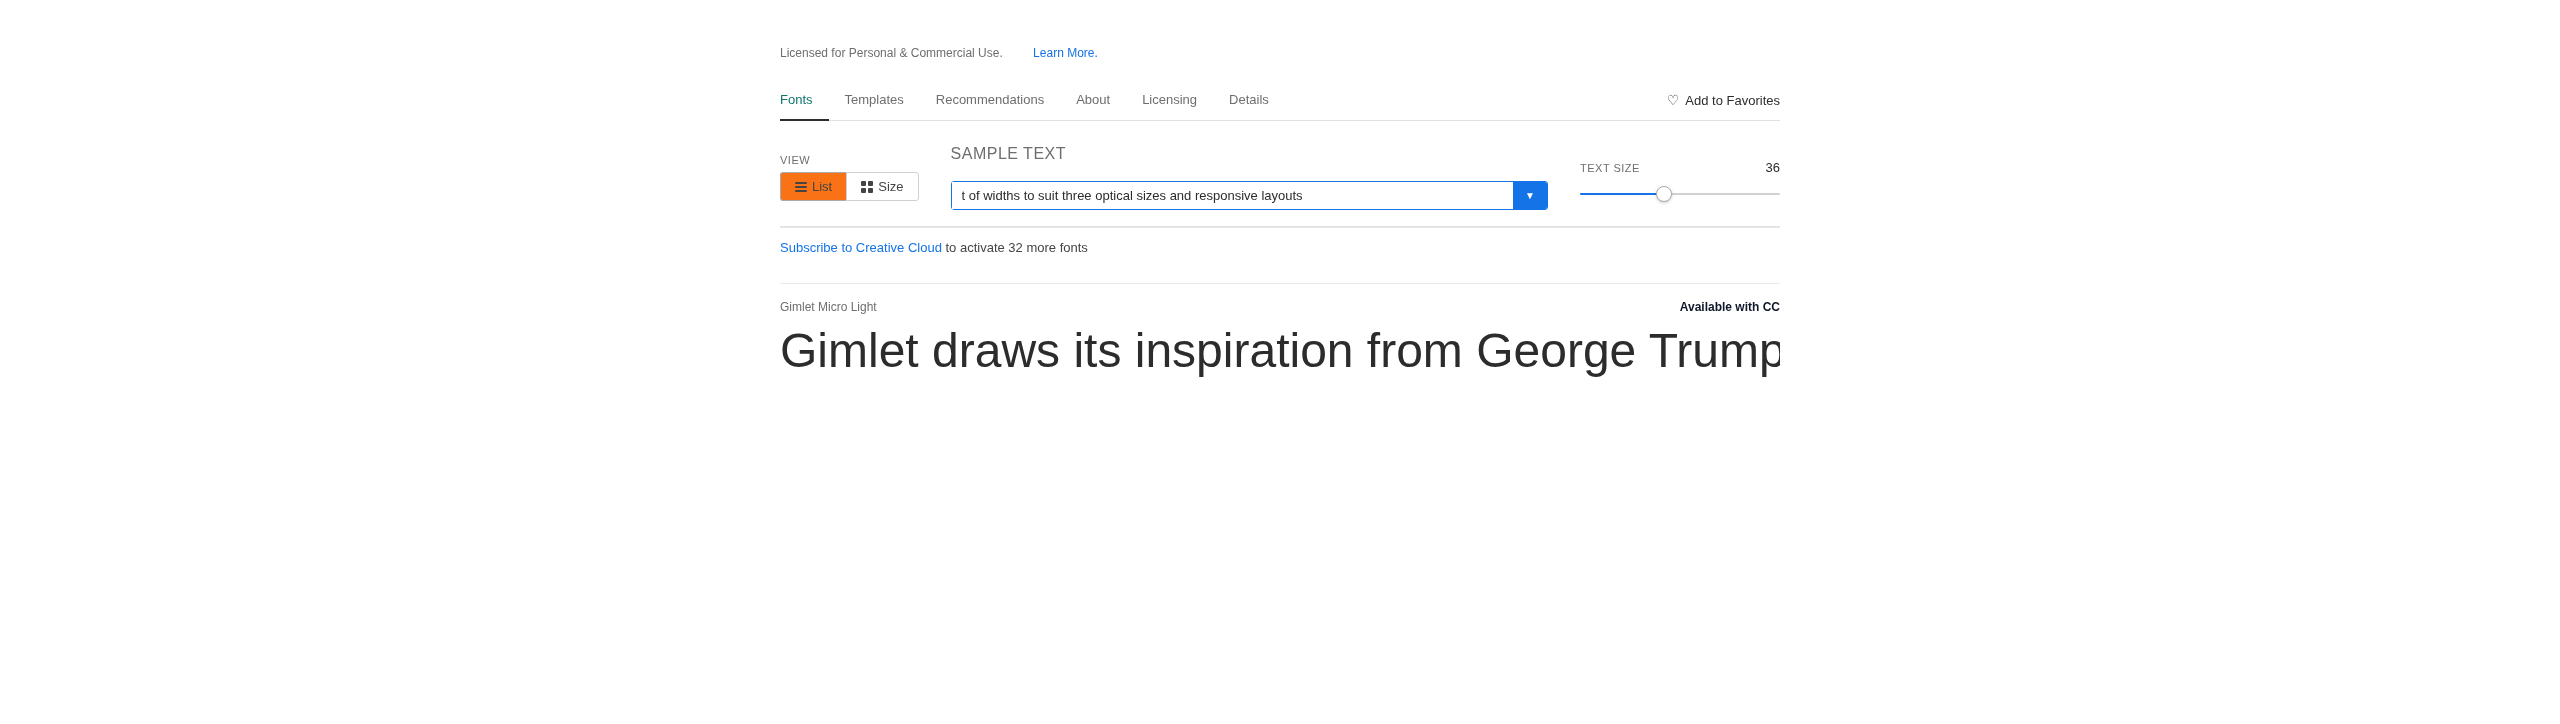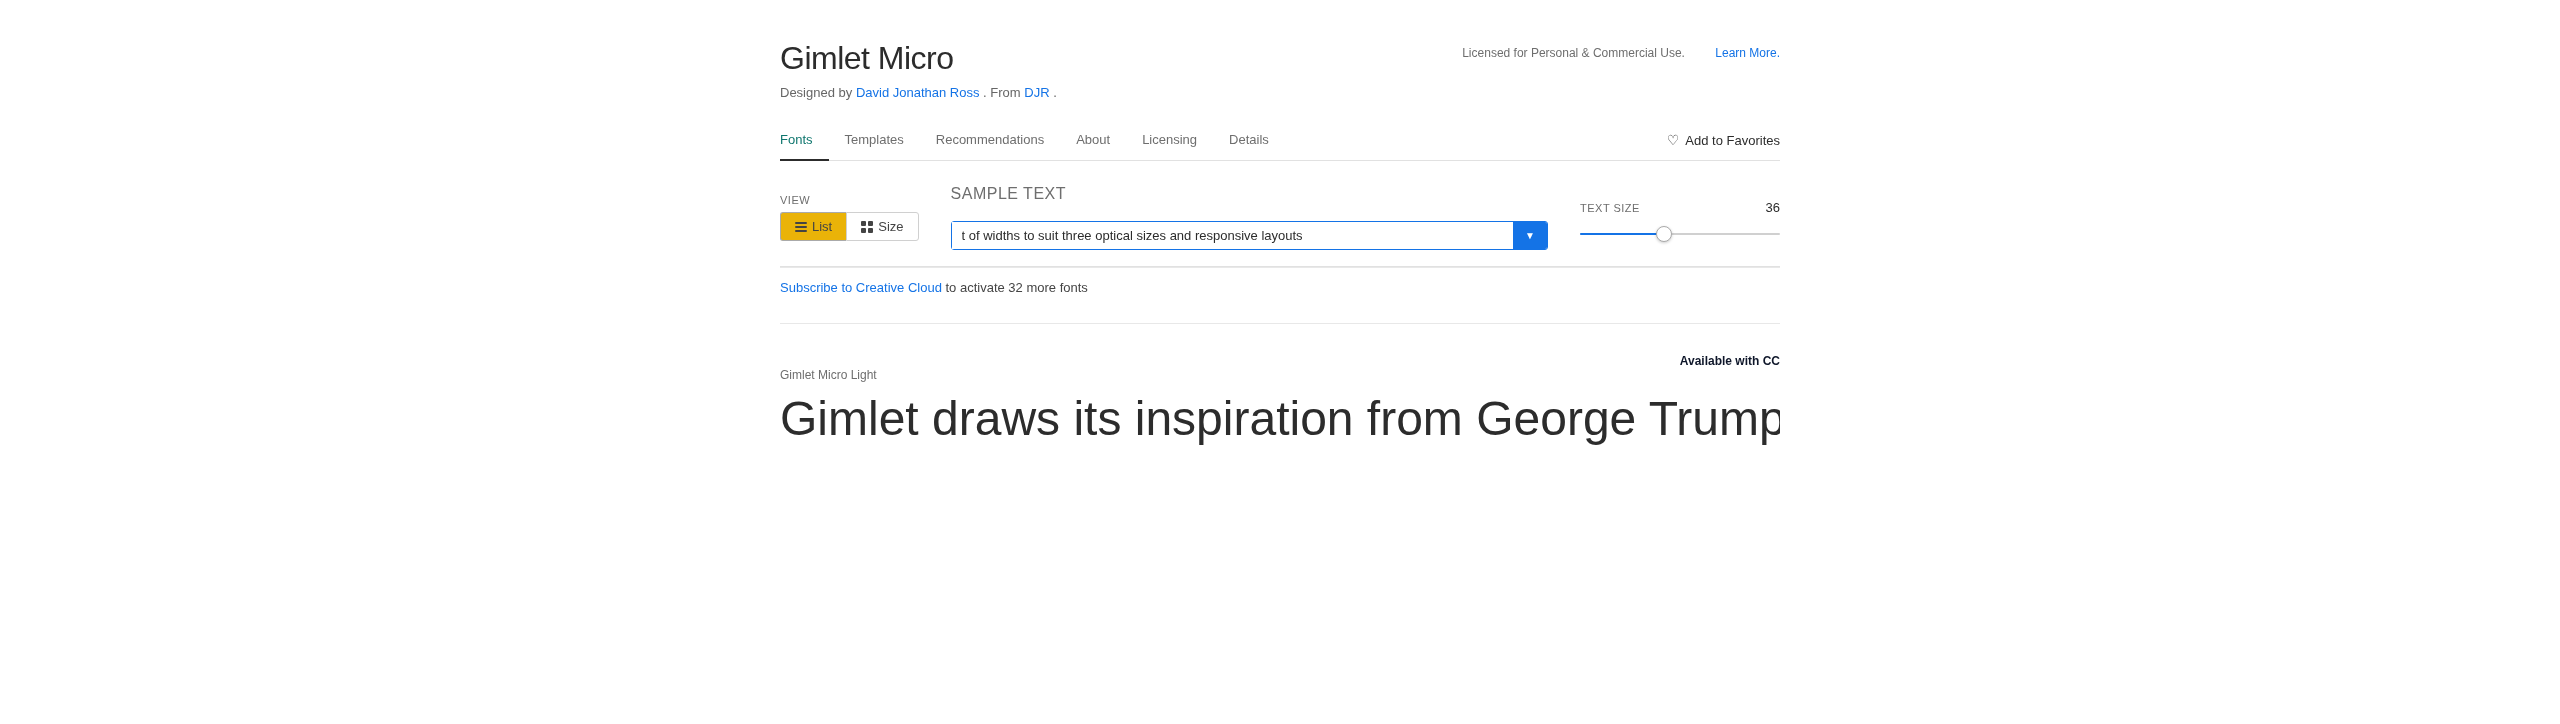--- a/index.html
+++ b/index.html
@@ -112,21 +112,21 @@
       gap: 5px;
       padding: 6px 14px;
       border: 1px solid #d0d0d0;
       background: #fff;
       font-size: 13px;
       color: #444;
       cursor: pointer;
       font-family: inherit;
     }
     .view-btn.active {
-      background: #eab308;
+      background: #f97316;
       border-color: #aaa;
     }
     .view-btn:first-child { border-radius: 3px 0 0 3px; border-right: none; }
     .view-btn:last-child { border-radius: 0 3px 3px 0; }
     .sample-text-group {
       flex: 1;
     }
     .sample-text-label {
       font-size: 16px;
       color: #6e6e6e;
@@ -227,21 +227,20 @@
     }
     .font-entry-header {
       display: flex;
       justify-content: space-between;
       align-items: center;
       margin-bottom: 8px;
     }
     .font-variant-name {
       font-size: 12px;
       color: #6e6e6e;
-      margin-top: 28px;
     }
     .font-availability {
       font-size: 12px;
       color: #0f172a;
       font-weight: bold;
     }
     .font-preview-text {
       font-size: 48px;
       font-weight: 300;
       color: #2c2c2c;
@@ -255,34 +254,20 @@
       border-top: 1px solid #e1e1e1;
       margin: 0;
     }
   </style>
 </head>
 <body>
 
 <div class="page">
 
   <div class="header-section">
-    <div>
-      <h1 class="font-title">Gimlet Micro</h1>
-      <p class="font-designer">
-        <span>Designed by</span>
-        <a href="#">
-          <span>David Jonathan Ross</span>
-        </a>
-        <span>. From</span>
-        <a href="#">
-          <span>DJR</span>
-        </a>
-        <span>.</span>
-      </p>
-    </div>
     <div class="license-info">
       <span>Licensed for Personal &amp; Commercial Use.</span>
       <a href="#">
         <span>Learn More.</span>
       </a>
     </div>
   </div>
 
   <div class="nav-section">
     <ul class="nav-tabs">

